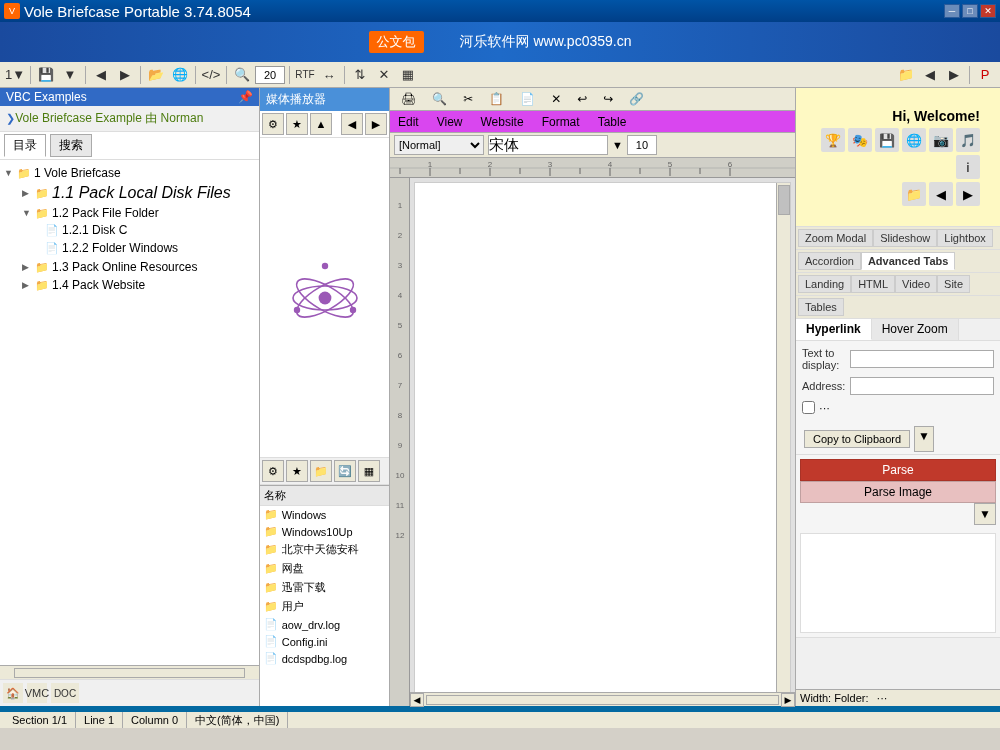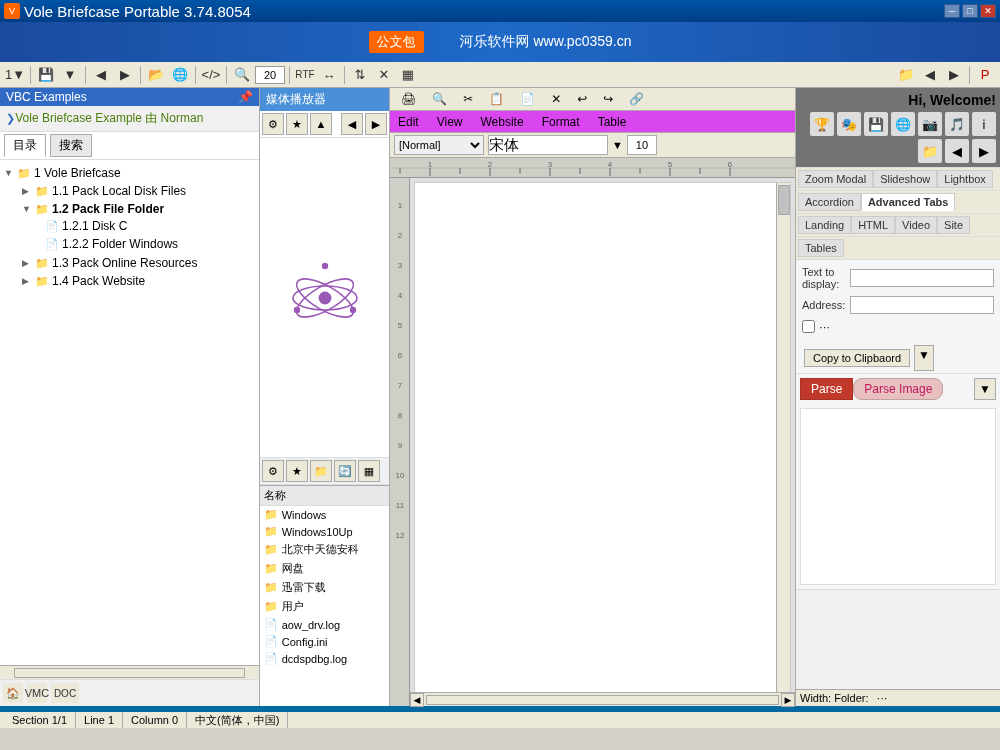--- a/index.html
+++ b/index.html
@@ -73,24 +73,24 @@
     #right-panel { width: 205px; background: #f5f5f5; border-left: 1px solid #aaa; display: flex; flex-direction: column; flex-shrink: 0; overflow: hidden; }
     .r-icon { width: 24px; height: 24px; background: #ddd; border-radius: 2px; display: flex; align-items: center; justify-content: center; font-size: 13px; cursor: pointer; }
     .r-tab { padding: 2px 6px; font-size: 11px; cursor: pointer; background: #e0e0e0; border: 1px solid #ccc; color: #333; }
     .r-tab.active { background: white; border-bottom: 1px solid white; }
     #hyperlink-panel { padding: 6px; }
     .field-row { display: flex; align-items: center; margin-bottom: 6px; }
     .field-label { width: 80px; font-size: 11px; color: #333; }
     .field-input { flex: 1; height: 18px; border: 1px solid #aaa; font-size: 11px; }
     .checkbox-row { display: flex; align-items: center; gap: 4px; margin-bottom: 4px; font-size: 11px; }
     #copy-btn { padding: 2px 8px; font-size: 11px; border: 1px solid #aaa; background: #ece9d8; cursor: pointer; float: right; margin: 4px; }
-    #parse-bar { display: flex; gap: 0; margin: 4px; }
+    #parse-bar { display: flex; gap: 0; margin: 4px; flex-direction: column; }
     .parse-btn { padding: 3px 10px; font-size: 12px; cursor: pointer; border: 1px solid #aaa; }
     .parse-btn.active { background: #c0392b; color: white; border-color: #a93226; }
-    .parse-btn.inactive { background: #e8c0c0; color: #be185d; border-color: #c0a0a0; border-radius: 9px; }
+    .parse-btn.inactive { background: #e8c0c0; color: #000000; border-color: #c0a0a0; }
     #right-text-area { flex: 1; background: white; border: 1px solid #ddd; margin: 4px; overflow: hidden; }
     #right-bottom { height: 130px; background: #f0f0f0; border-top: 1px solid #ddd; }
     #right-status { background: #ece9d8; border-top: 1px solid #aaa; padding: 2px 4px; font-size: 11px; display: flex; gap: 8px; }
 
     
     ::-webkit-scrollbar { width: 14px; height: 14px; }
     ::-webkit-scrollbar-track { background: #f0f0f0; }
     ::-webkit-scrollbar-thumb { background: #c0c0c0; border: 1px solid #aaa; }
 
     
@@ -172,29 +172,29 @@
       <div class="tree-root">
         <span class="expand-btn">▼</span>
         <span class="tree-icon">📁</span>
         <span style="font-size:12px;">1 Vole Briefcase</span>
       </div>
 
       <div class="tree-node">
         <div class="tree-row">
           <span class="expand-btn">▶</span>
           <span class="tree-icon folder-icon">📁</span>
-          <span style="font-size:12px;">1.1 Pack Local Disk Files</span>
+          <span style="font-size:16px;font-style:italic;">1.1 Pack Local Disk Files</span>
         </div>
       </div>
 
       <div class="tree-node">
         <div class="tree-row">
           <span class="expand-btn">▼</span>
           <span class="tree-icon folder-icon">📁</span>
-          <span style="font-size:12px;font-weight:bold;">1.2 Pack File Folder</span>
+          <span style="font-size:12px;">1.2 Pack File Folder</span>
         </div>
 
         <div class="tree-node">
           <div class="tree-row">
             <span class="tree-icon" style="margin-left:6px;">📄</span>
             <span style="font-size:12px;">1.2.1 Disk C</span>
           </div>
         </div>
 
         <div class="tree-node">
@@ -407,21 +407,21 @@
       <div style="position:absolute; bottom:0; left:20px; right:0; height:14px; background:#ece9d8; border-top:1px solid #aaa; display:flex; align-items:center;">
         <button style="width:14px; height:14px; background:#ece9d8; border:1px solid #aaa; font-size:9px; cursor:pointer;">◀</button>
         <div style="flex:1; height:10px; background:#ece9d8; border:1px solid #aaa; margin:2px;"></div>
         <button style="width:14px; height:14px; background:#ece9d8; border:1px solid #aaa; font-size:9px; cursor:pointer;">▶</button>
       </div>
     </div>
   </div>
 
   <div id="right-panel">
 
-    <div style="background:#737373; padding:4px; border-bottom:1px solid #ddd;">
+    <div style="background:#fef9c3; padding:20px; border-bottom:1px solid #ddd;">
       <div style="text-align:right; font-size:14px; font-weight:bold; margin-bottom:4px;">Hi, Welcome!</div>
       <div style="display:flex; justify-content:flex-end; gap:3px; flex-wrap:wrap;">
         <span class="r-icon">🏆</span>
         <span class="r-icon">🎭</span>
         <span class="r-icon">💾</span>
         <span class="r-icon">🌐</span>
         <span class="r-icon">📷</span>
         <span class="r-icon">🎵</span>
         <span class="r-icon">ℹ</span>
       </div>
@@ -444,20 +444,24 @@
     <div style="display:flex; flex-wrap:wrap; background:#ece9d8; border-bottom:1px solid #ddd; padding:2px;">
       <span class="r-tab">Landing</span>
       <span class="r-tab">HTML</span>
       <span class="r-tab">Video</span>
       <span class="r-tab">Site</span>
     </div>
     <div style="display:flex; background:#ece9d8; border-bottom:1px solid #ddd; padding:2px;">
       <span class="r-tab">Tables</span>
     </div>
 
+    <div style="display:flex; background:#f0f0f0; border-bottom:1px solid #ddd;">
+      <span style="padding:3px 10px; font-size:12px; cursor:pointer; background:white; border-right:1px solid #ddd; border-bottom:1px solid white; font-weight:bold;">Hyperlink</span>
+      <span style="padding:3px 10px; font-size:12px; cursor:pointer; background:#e8e8e8; border-right:1px solid #ddd;">Hover Zoom</span>
+    </div>
 
     <div id="hyperlink-panel">
       <div class="field-row">
         <span class="field-label">Text to display:</span>
         <input type="text" class="field-input" value="" style="">
       </div>
       <div class="field-row">
         <span class="field-label">Address:</span>
         <input type="text" class="field-input" value="" style="">
       </div>

